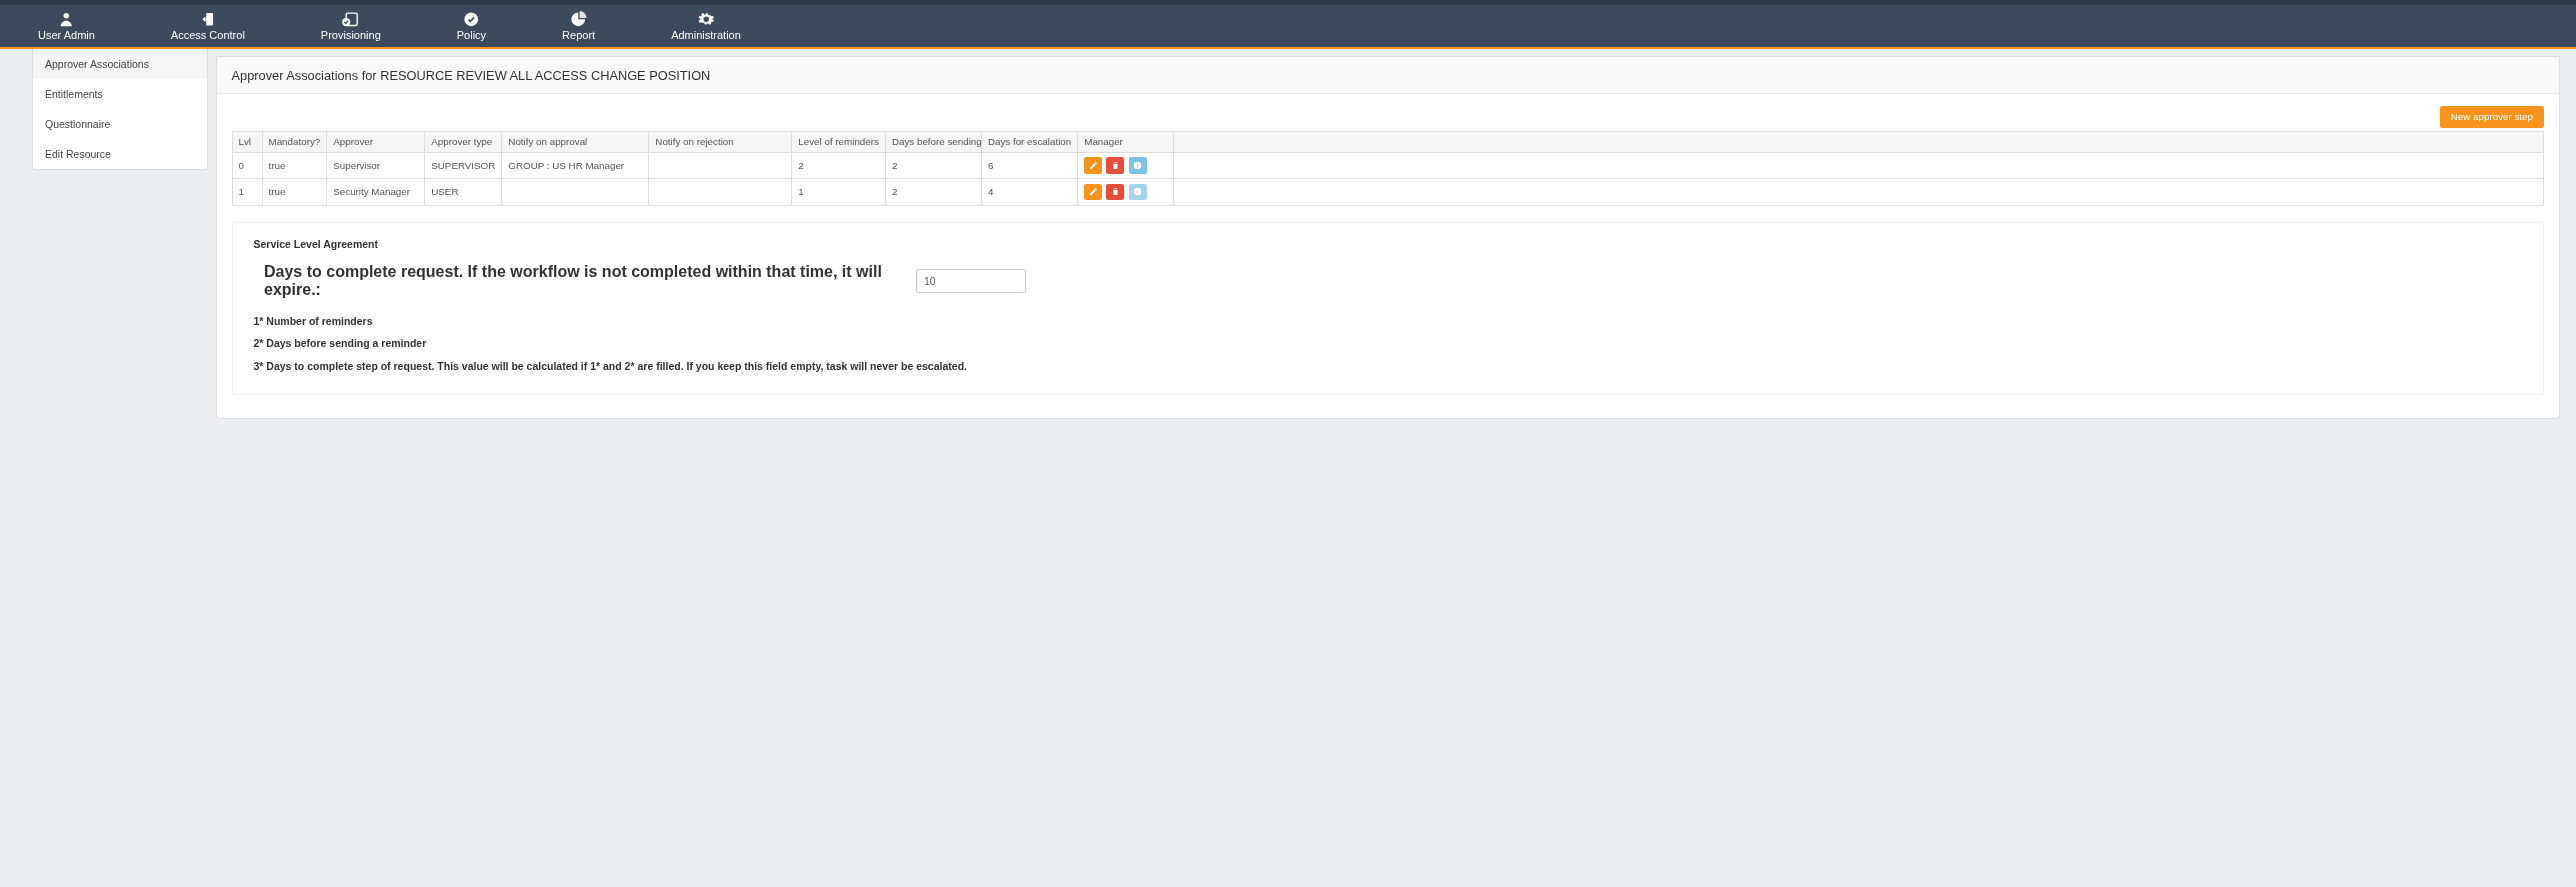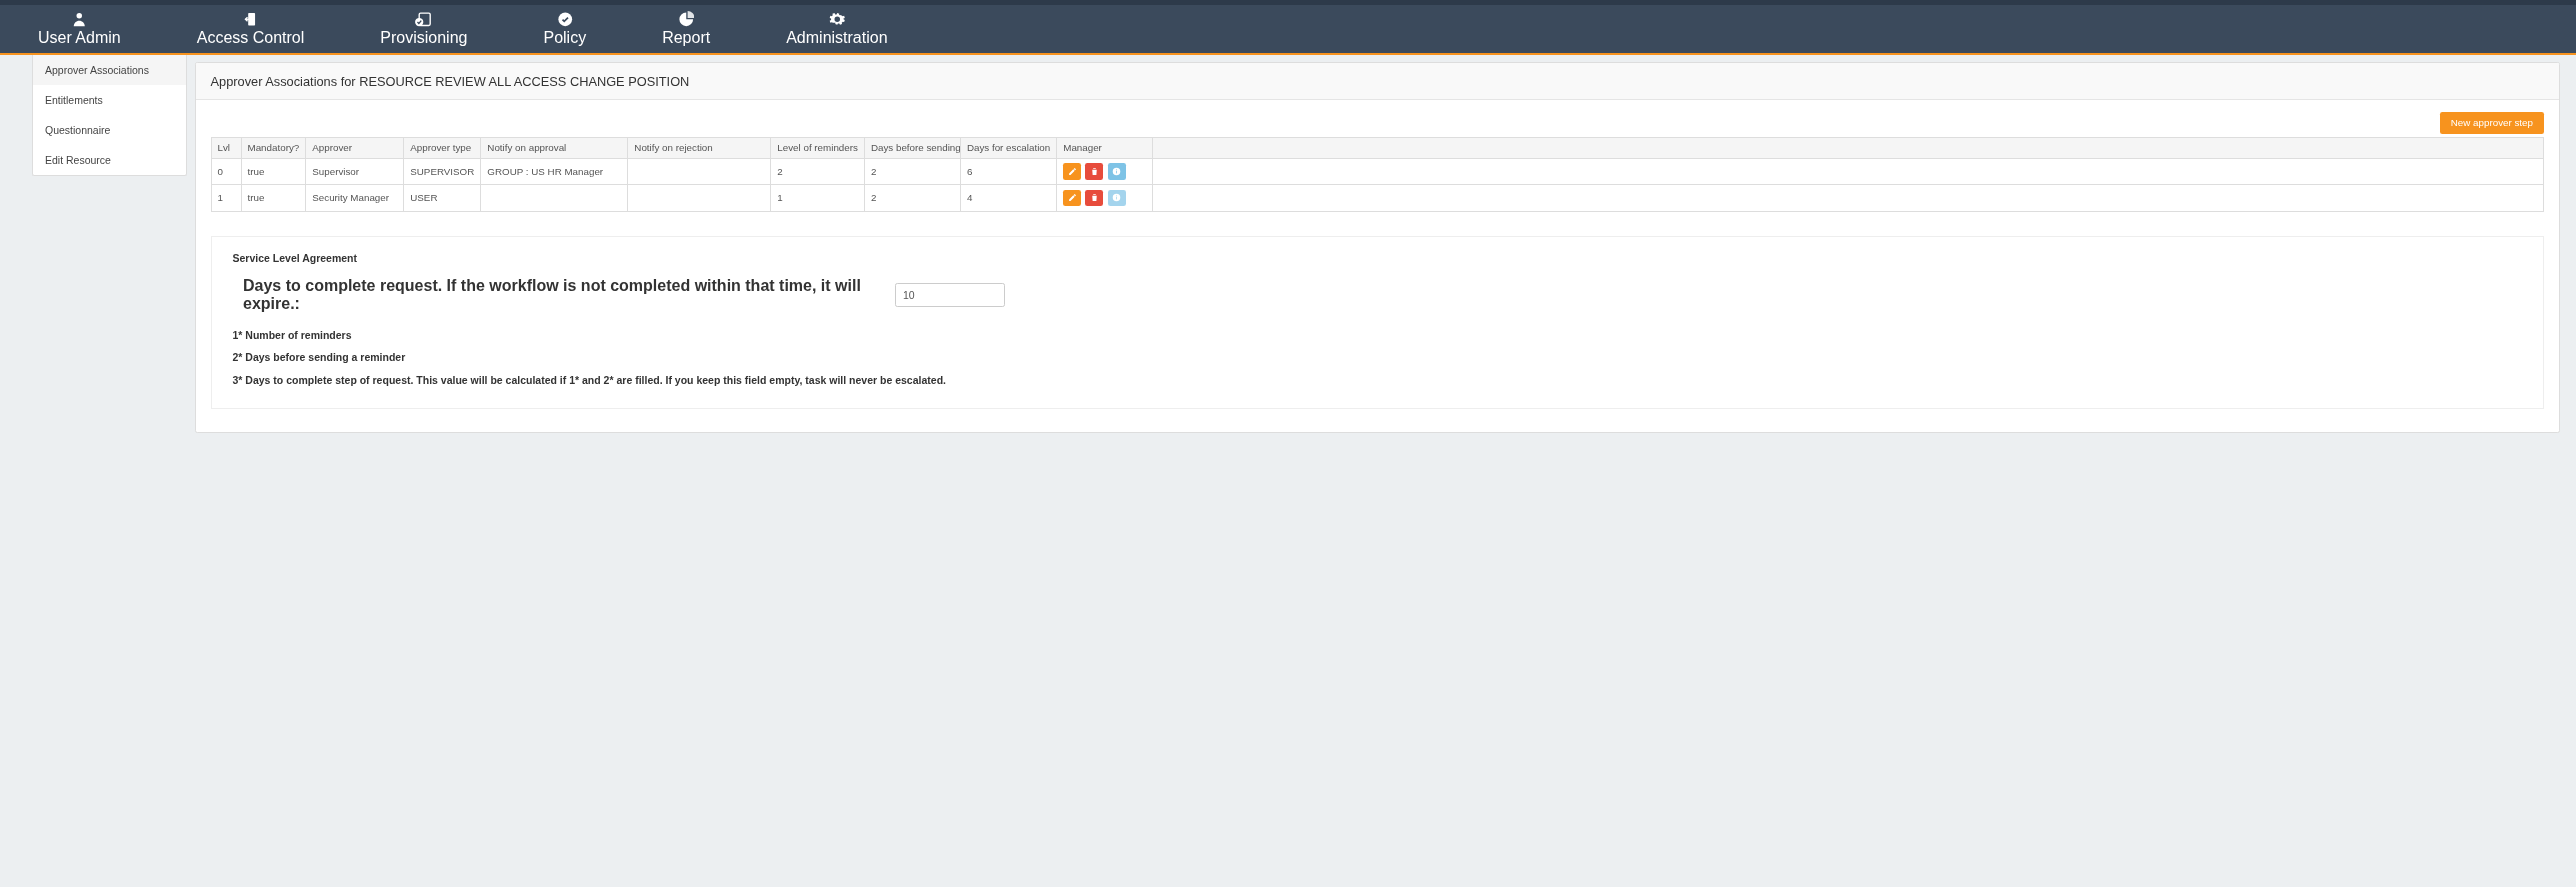--- a/index.html
+++ b/index.html
@@ -21,28 +21,28 @@
     text-align: center;
     color: #fff;
     cursor: pointer;
   }
   .topnav-item .icon {
     display: block;
     margin: 0 auto 1.5px auto;
     height: 16.5px;
   }
   .topnav-item .label {
-    font-size: 16px;
+    font-size: 11px;
   }
   .main-area {
     display: flex;
     padding: 0;
   }
   .sidebar {
-    width: 155px;
+    width: 176px;
     margin-left: 32px;
     background: #fff;
     border: 0.8px solid #ddd;
     border-top: none;
     border-radius: 0 0 2.3px 2.3px;
     overflow: hidden;
     align-self: flex-start;
   }
   .sidebar-item {
     padding: 9px 12px;
@@ -123,21 +123,21 @@
     cursor: pointer;
     vertical-align: middle;
   }
   .ib-edit { background: #f7931e; }
   .ib-delete { background: #e74c3c; }
   .ib-info { background: #7ec3e6; }
   .ib-info.muted { opacity: .7; }
   .icon-btn svg { display: block; }
   .sla-box {
     border: 0.8px solid #eee;
-    margin-top: 24px;
+    margin-top: 16px;
     padding: 15px 21px 19.5px 21px;
   }
   .sla-title {
     font-weight: 700;
     font-size: 10.5px;
     margin-bottom: 13.5px;
   }
   .sla-row {
     display: flex;
     align-items: center;

